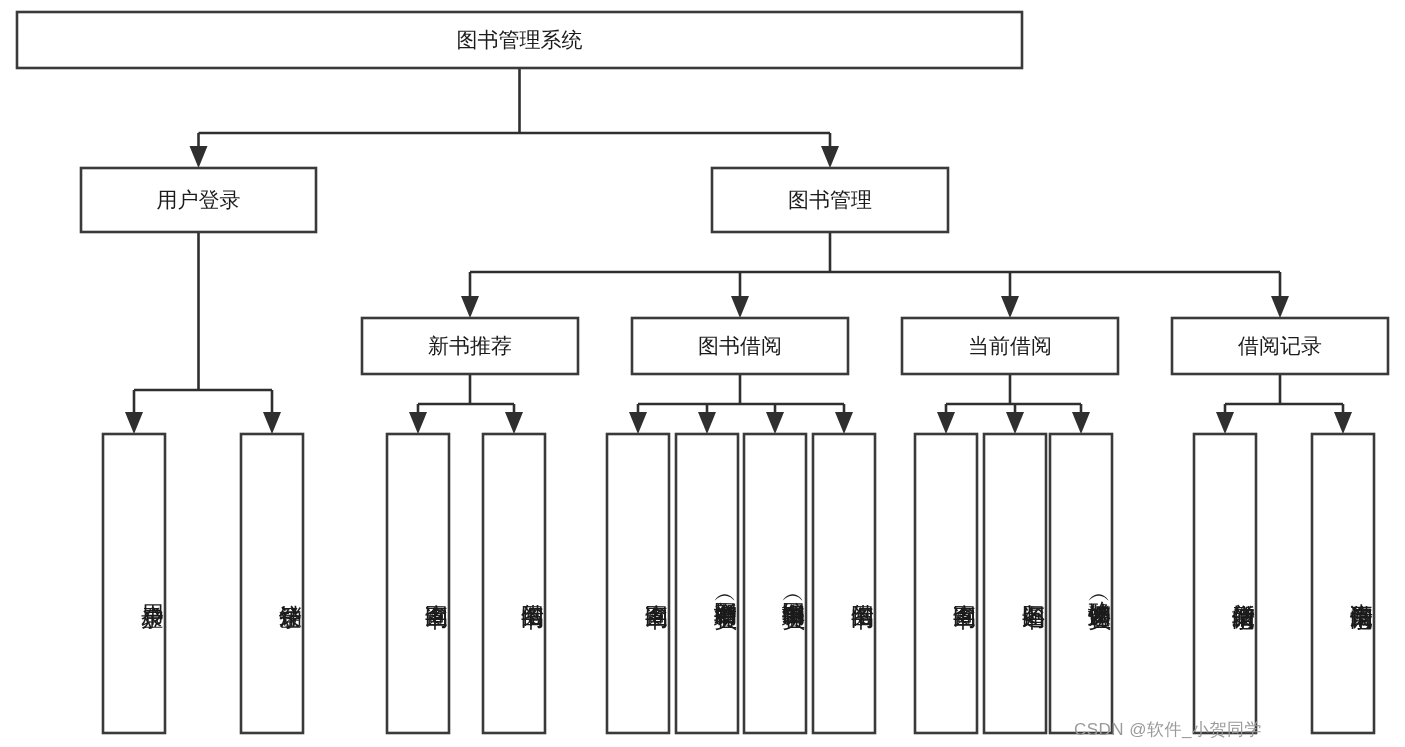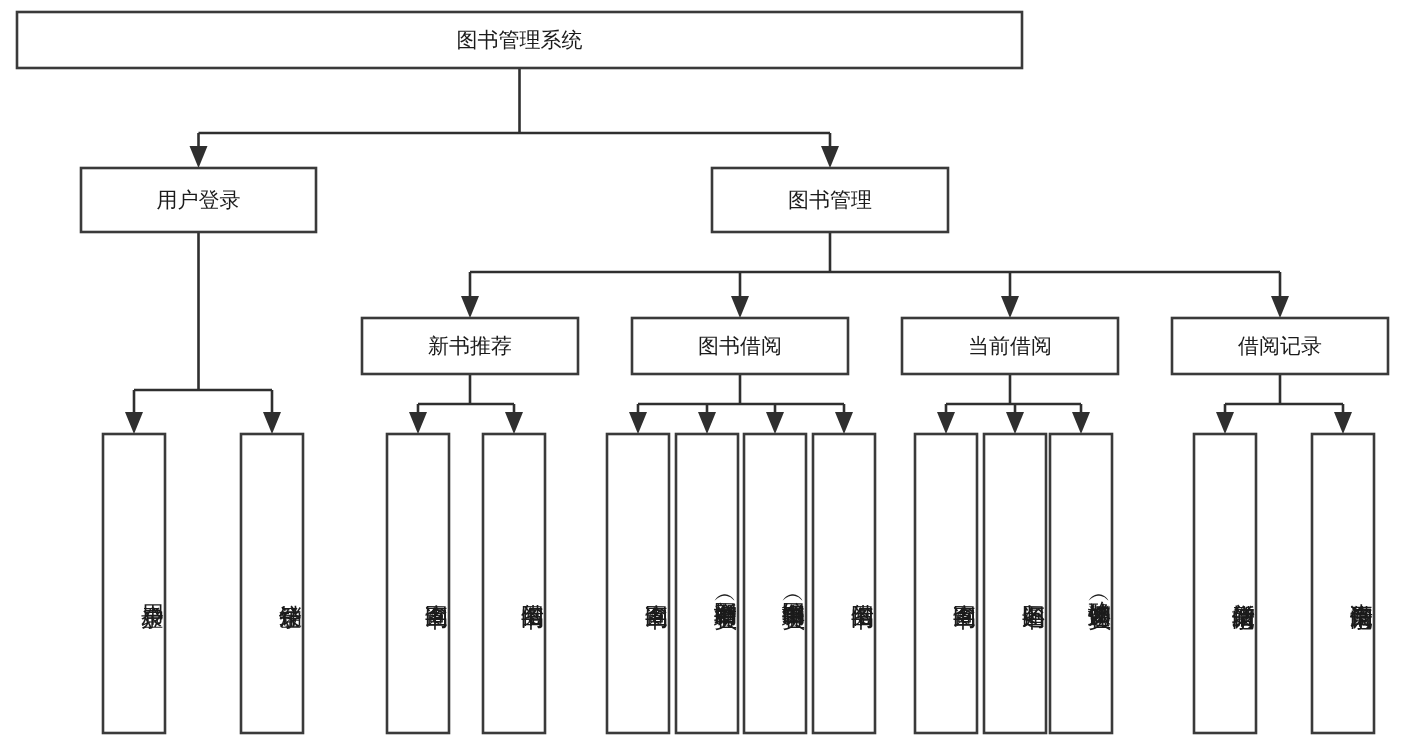--- a/index.html
+++ b/index.html
@@ -175,13 +175,14 @@
       <div class="node-label-v" style="left: 676px; top: 448px; width: 62px; height: 279px;">新增图书（管理员）</div>
       <div class="node-label-v" style="left: 744px; top: 448px; width: 62px; height: 279px;">编辑图书（管理员）</div>
       <div class="node-label-v" style="left: 813px; top: 448px; width: 62px; height: 279px;">借阅图书</div>
       <div class="node-label-v" style="left: 915px; top: 448px; width: 62px; height: 279px;">查询图书</div>
       <div class="node-label-v" style="left: 984px; top: 448px; width: 62px; height: 279px;">归还图书</div>
       <div class="node-label-v" style="left: 1050px; top: 448px; width: 62px; height: 279px;">确认归还（管理员）</div>
       <div class="node-label-v" style="left: 1194px; top: 448px; width: 62px; height: 279px;">新增借阅记录</div>
       <div class="node-label-v" style="left: 1312px; top: 448px; width: 62px; height: 279px;">查询借阅记录</div>
     </div>
 
+  <div class="watermark">CSDN @软件_小贺同学</div>
 </div>
 
 </body></html>

